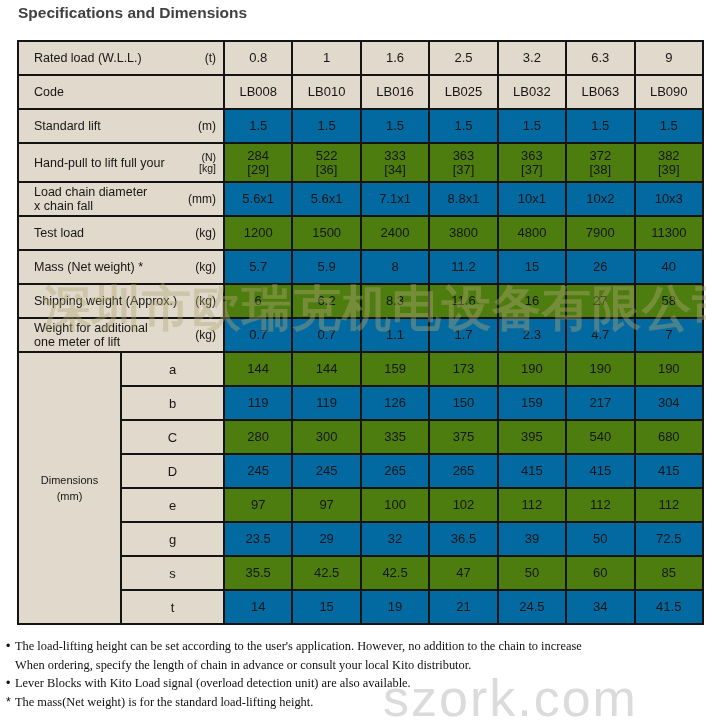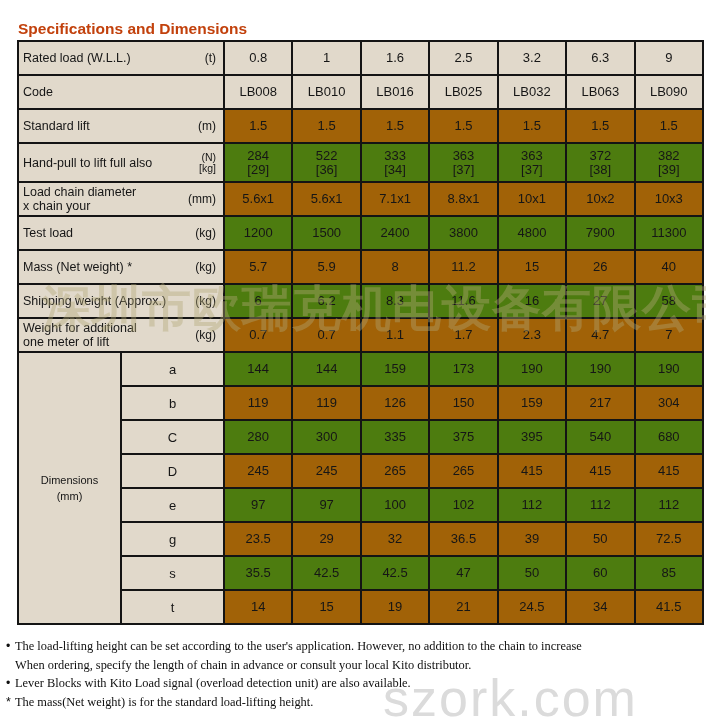--- a/index.html
+++ b/index.html
@@ -1,34 +1,34 @@
 <!DOCTYPE html>
 <html><head>
 <meta charset="utf-8">
 <style>
   * { margin:0; padding:0; box-sizing:border-box; }
   html,body { width:706px; height:726px; background:#ffffff; overflow:hidden;
     font-family:"Liberation Sans", sans-serif; color:#161616; }
   #page { position:relative; width:706px; height:726px; }
 
-  .title { position:absolute; left:18px; top:20px; font-size:15.5px; font-weight:700; color:#c2410c; }
+  .title { position:absolute; left:18px; top:4px; font-size:15.5px; font-weight:700; color:#404040; }
 
   table.spec { position:absolute; left:17px; top:40px; width:687px;
     border-collapse:collapse; table-layout:fixed; }
   table.spec td, table.spec th { border:2px solid #141414; padding:0;
     font-size:13px; font-weight:400; text-align:center; vertical-align:middle; }
   tr.r { height:34px; }
   tr.r.tall { height:39px; }
 
   .bg-beige { background:#e1d9cb; }
-  .bg-cream { background:#a16207; }
+  .bg-cream { background:#0369a1; }
   .bg-white { background:#4d7c0f; }
 
   td.label-cell { text-align:left; }
-  .lab-wrap { display:flex; justify-content:space-between; align-items:center; padding:0 7px 0 4px; }
+  .lab-wrap { display:flex; justify-content:space-between; align-items:center; padding:0 7px 0 15px; }
   .lab { font-size:12.5px; line-height:14px; text-align:left; }
   .unit { font-size:12px; line-height:13px; text-align:right; }
   .unit.small { font-size:10.5px; line-height:11px; }
   .val { font-size:13px; line-height:14px; }
   .dim-head { font-size:11px; line-height:16px; }
   .dim-key { font-size:13px; }
 
   .notes { position:absolute; left:6px; top:637px; width:698px; z-index:2; }
   .note { display:flex; font-size:12.4px; line-height:18.5px; color:#0f0f0f; }
   .note .marker { width:9px; flex:0 0 9px; }
@@ -195,21 +195,21 @@
           <td class="bg-cream">
             <div class="val">
               <div>1.5</div>
             </div>
           </td>
         </tr>
         <tr class="r tall">
           <td colspan="2" class="label-cell bg-beige">
             <div class="lab-wrap">
               <div class="lab">
-                <div>Hand-pull to lift full also</div>
+                <div>Hand-pull to lift full your</div>
               </div>
               <div class="unit small">
                 <div>(N)</div>
                 <div>[kg]</div>
               </div>
             </div>
           </td>
           <td class="bg-white">
             <div class="val">
               <div>284</div>
@@ -251,21 +251,21 @@
               <div>382</div>
               <div>[39]</div>
             </div>
           </td>
         </tr>
         <tr class="r">
           <td colspan="2" class="label-cell bg-beige">
             <div class="lab-wrap">
               <div class="lab">
                 <div>Load chain diameter</div>
-                <div>x chain your</div>
+                <div>x chain fall</div>
               </div>
               <div class="unit">
                 <div>(mm)</div>
               </div>
             </div>
           </td>
           <td class="bg-cream">
             <div class="val">
               <div>5.6x1</div>
             </div>

